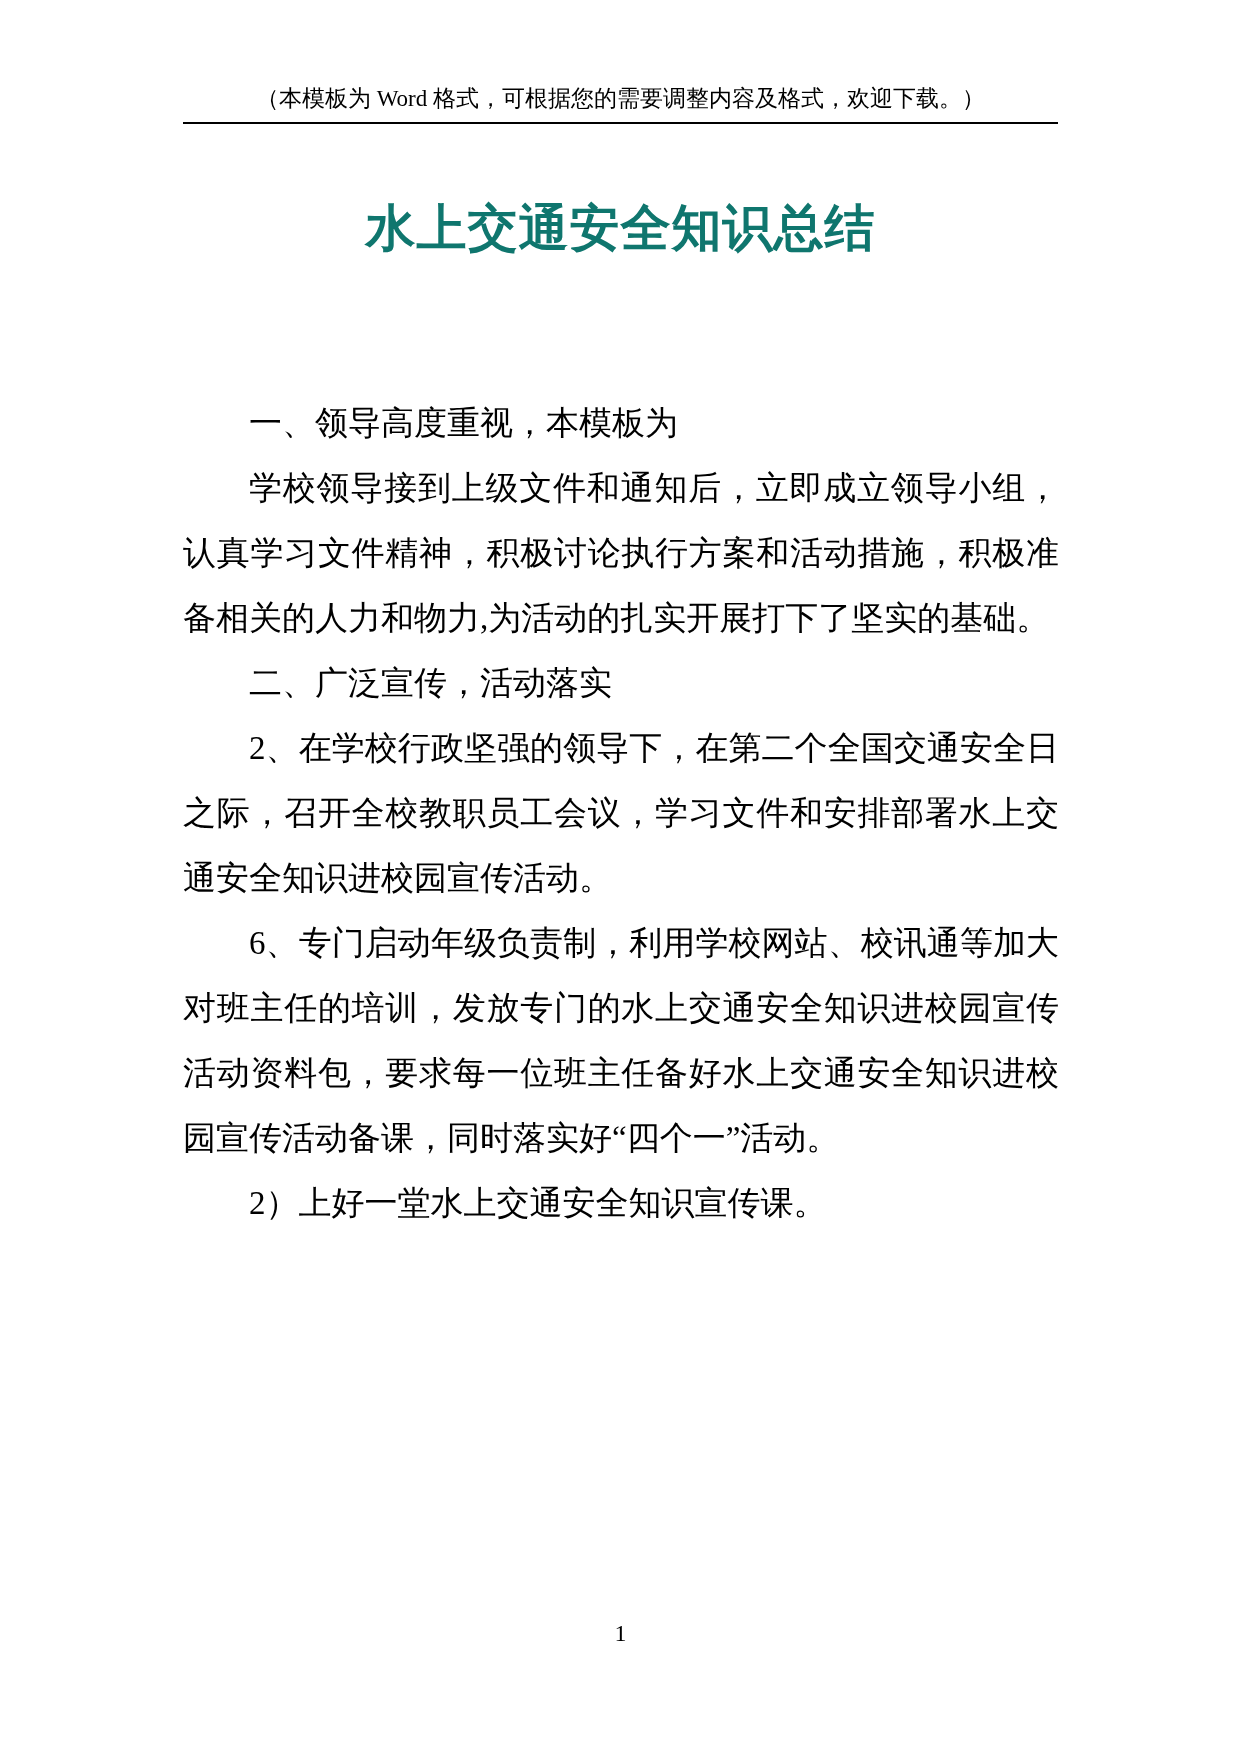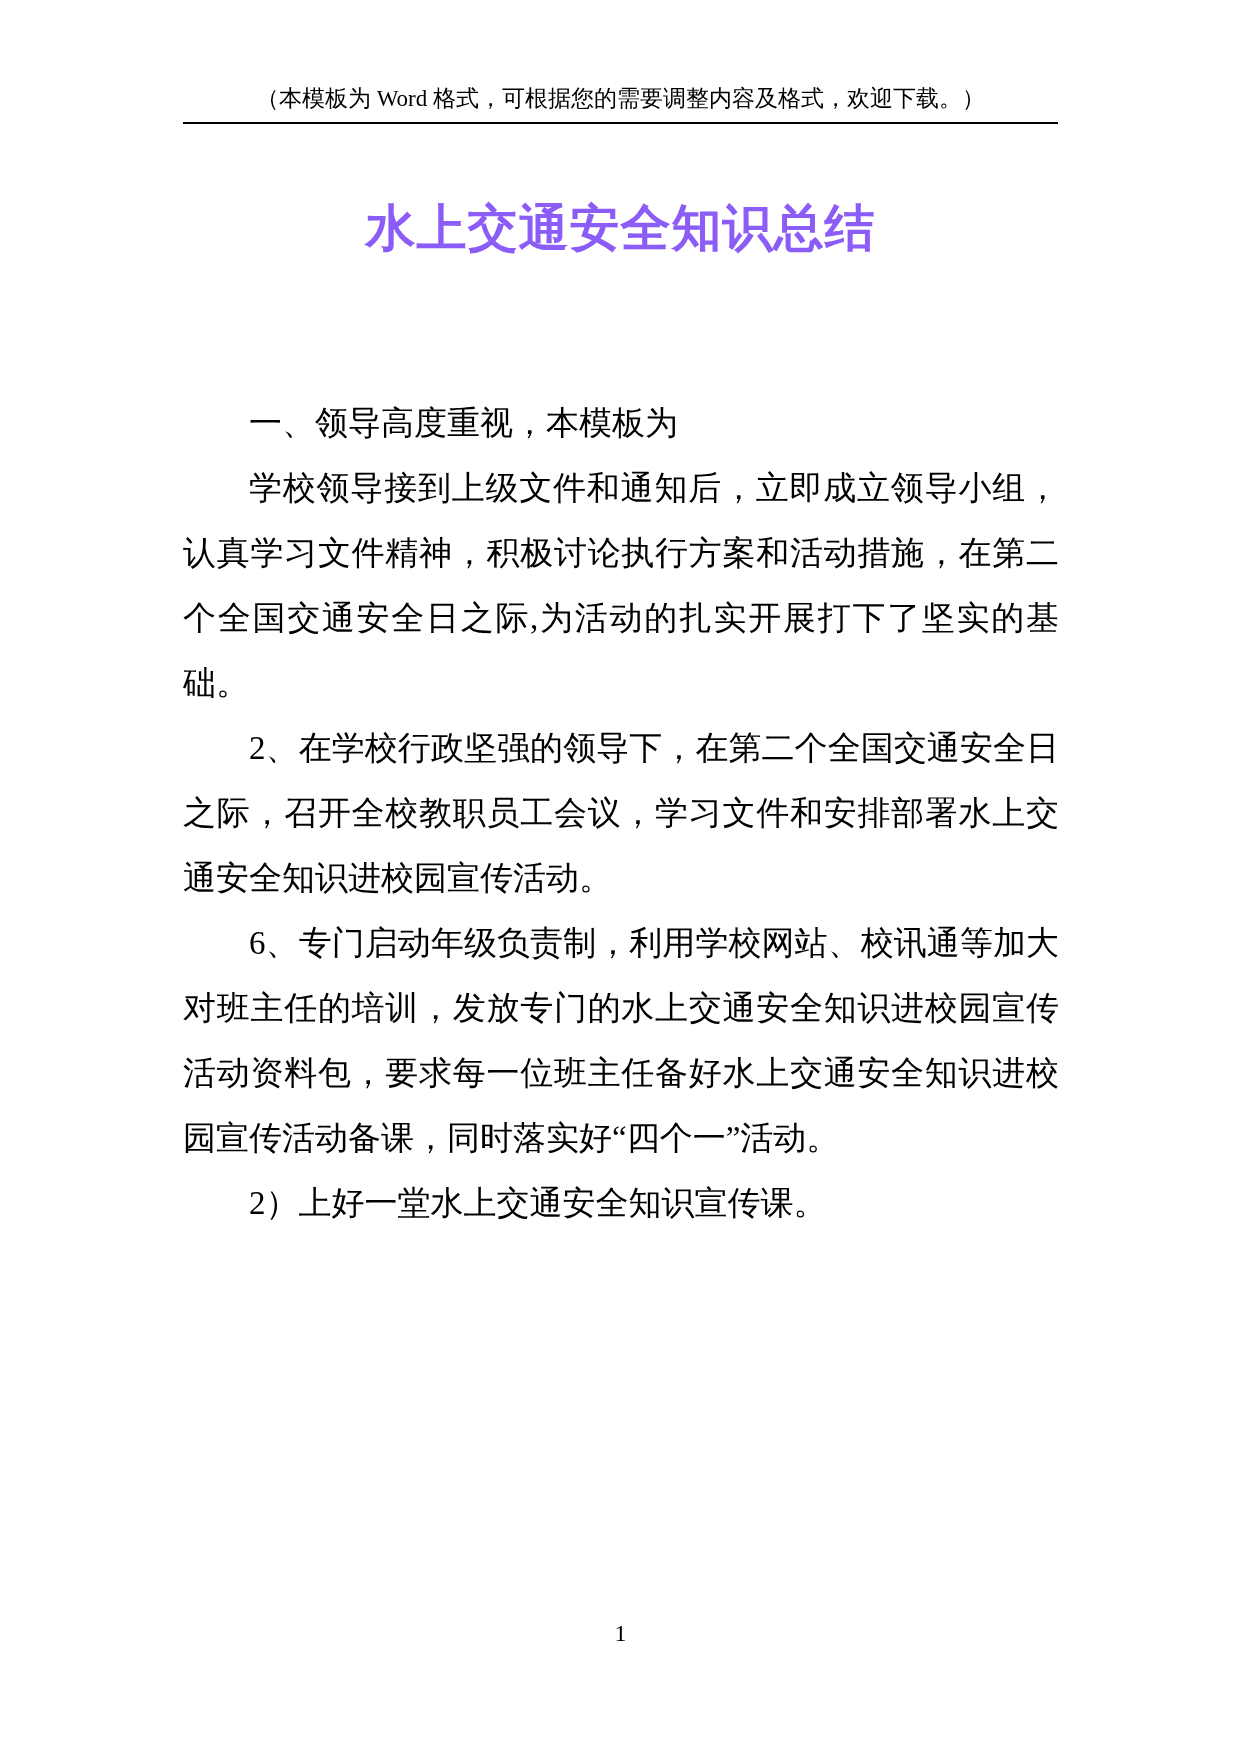--- a/index.html
+++ b/index.html
@@ -67,25 +67,26 @@
 </style>
 </head>
 <body>
 
 <div class="page">
 
   <div class="header">
     <span>（本模板为 Word 格式，可根据您的需要调整内容及格式，欢迎下载。）</span>
   </div>
 
-  <h1 class="title" style="color: #8b5cf6;">水上交通安全知识总结</h1>
+  <h1 class="title" style="color: #0f766e;">水上交通安全知识总结</h1>
 
   <div class="body-text">
     <p class="para indent">一、领导高度重视，本模板为</p>
-    <p class="para indent">学校领导接到上级文件和通知后，立即成立领导小组，认真学习文件精神，积极讨论执行方案和活动措施，在第二个全国交通安全日之际,为活动的扎实开展打下了坚实的基础。</p>
+    <p class="para indent">学校领导接到上级文件和通知后，立即成立领导小组，认真学习文件精神，积极讨论执行方案和活动措施，积极准备相关的人力和物力,为活动的扎实开展打下了坚实的基础。</p>
+    <p class="para indent">二、广泛宣传，活动落实</p>
     <p class="para indent">2、在学校行政坚强的领导下，在第二个全国交通安全日之际，召开全校教职员工会议，学习文件和安排部署水上交通安全知识进校园宣传活动。</p>
     <p class="para indent">6、专门启动年级负责制，利用学校网站、校讯通等加大对班主任的培训，发放专门的水上交通安全知识进校园宣传活动资料包，要求每一位班主任备好水上交通安全知识进校园宣传活动备课，同时落实好“四个一”活动。</p>
     <p class="para indent">2）上好一堂水上交通安全知识宣传课。</p>
   </div>
 
   <div class="page-number">1</div>
 
 </div>
 
 </body></html>

